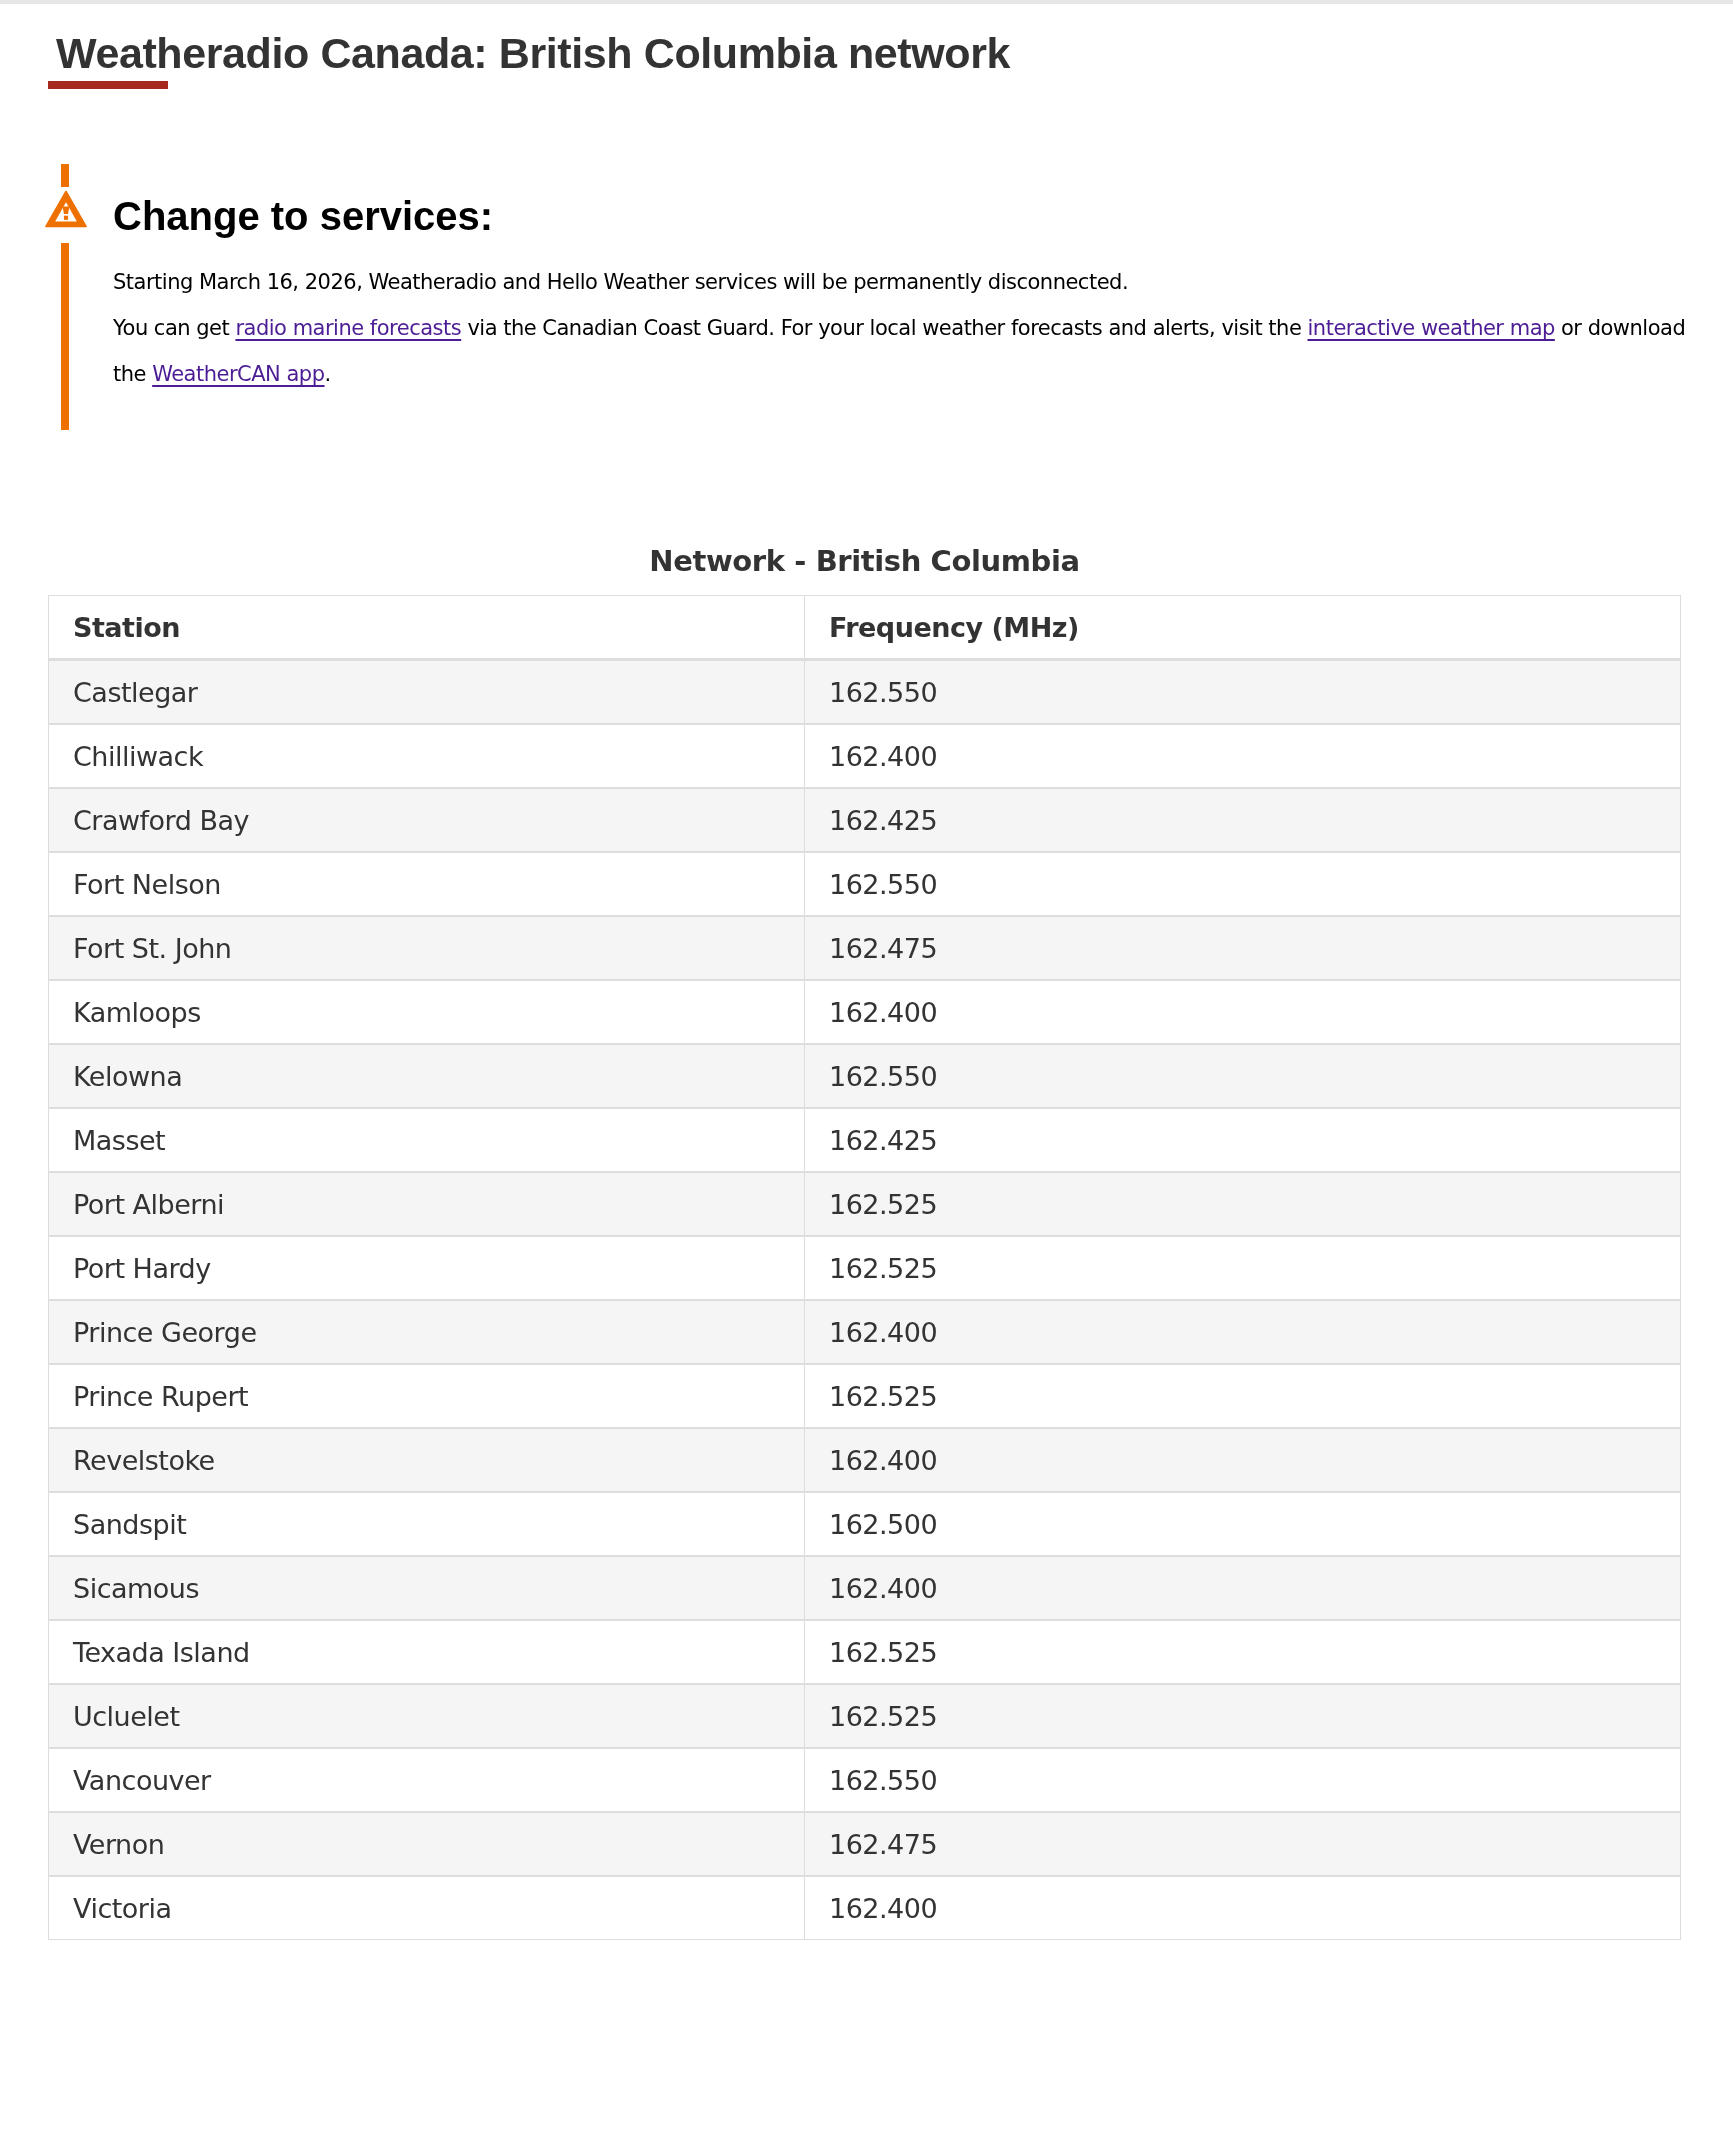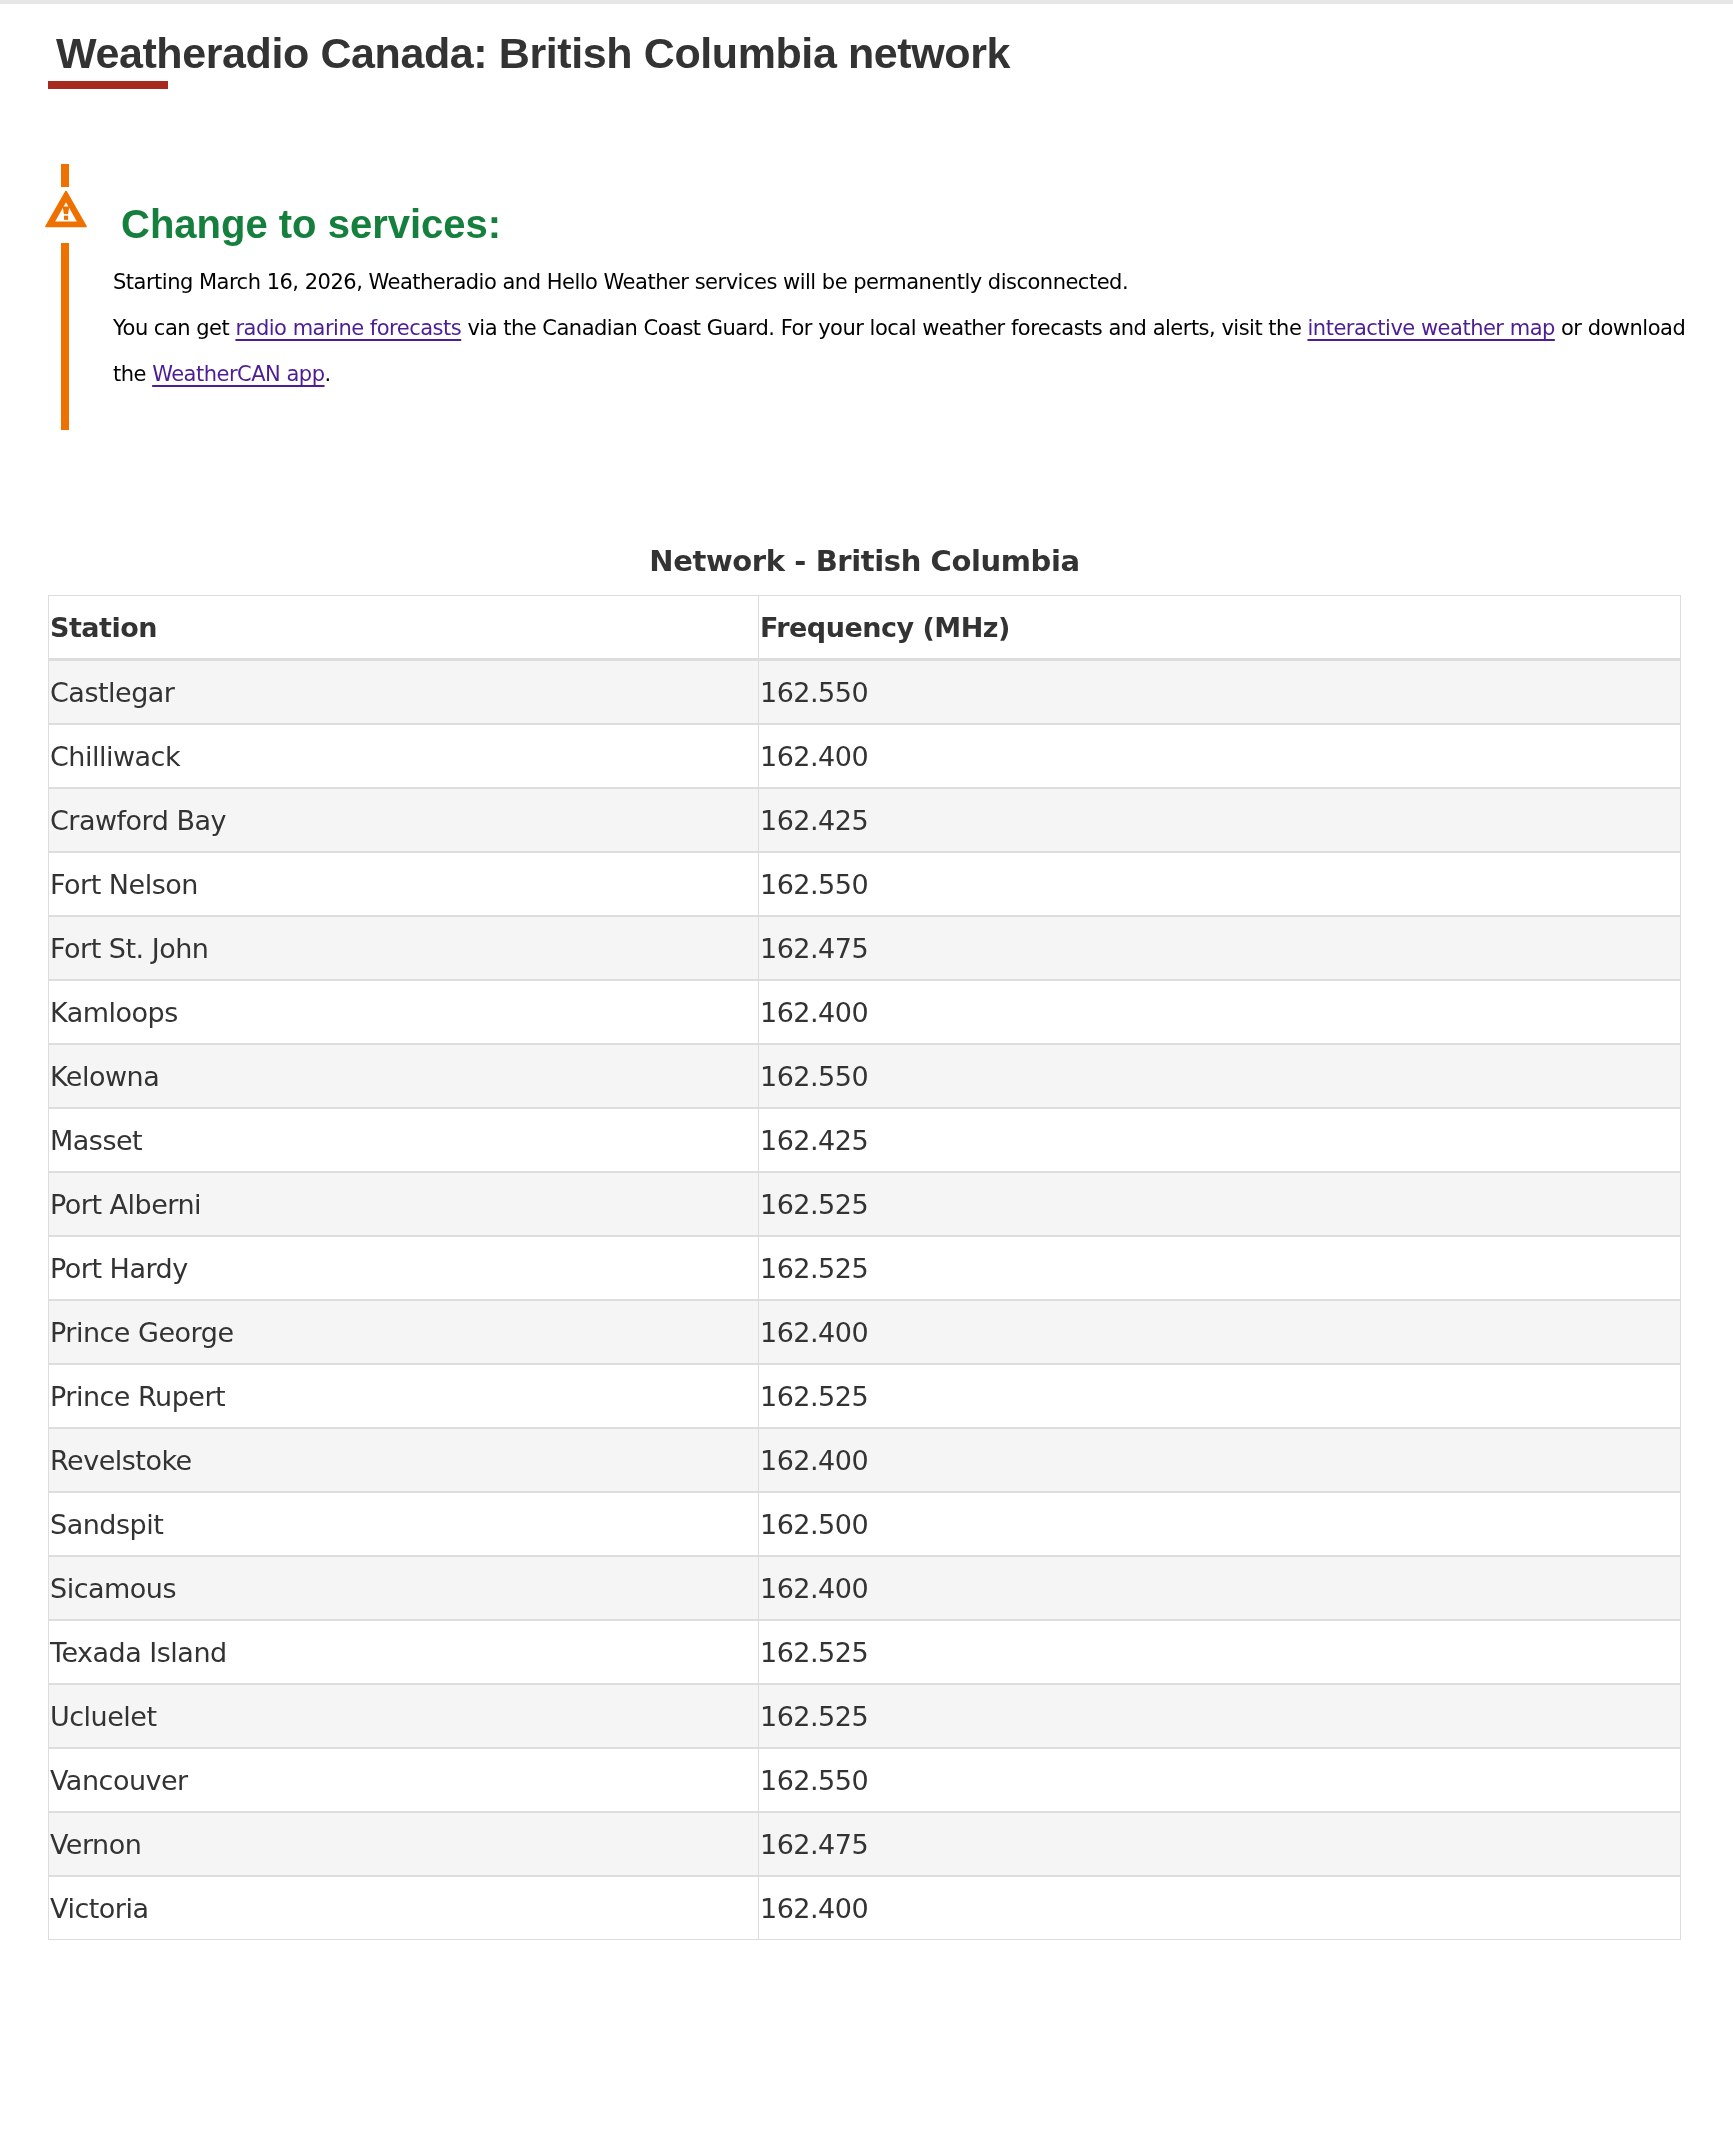--- a/index.html
+++ b/index.html
@@ -72,26 +72,26 @@
     position: absolute;
     left: 1.7px;
     top: 27px;
     width: 44px;
     height: 40px;
   }
   .alert-heading {
     position: absolute;
     left: 71px;
     top: 25px;
-    margin: 8px;
+    margin: 0;
     font-family: "Liberation Sans", sans-serif;
     font-weight: bold;
     font-size: 40px;
     line-height: 59px;
-    color: #15803d;
+    color: #000000;
     white-space: nowrap;
   }
   .alert-body {
     position: absolute;
     left: 71px;
     top: 97px;
     width: 1585px;
     margin: 0;
     font-family: "DejaVu Sans", sans-serif;
     font-size: 21px;
@@ -129,21 +129,21 @@
     border-collapse: collapse;
     font-family: "DejaVu Sans", sans-serif;
     font-size: 27px;
     color: #333333;
     letter-spacing: -0.5px;
   }
   table.network th,
   table.network td {
     border: 1.7px solid #dddddd;
     height: 62px;
-    padding: 0 1px;
+    padding: 0 24px;
     text-align: left;
     vertical-align: middle;
   }
   table.network th {
     font-weight: bold;
     background: #ffffff;
     border-bottom: 3.4px solid #dddddd;
   }
   table.network th:first-child,
   table.network td:first-child {

